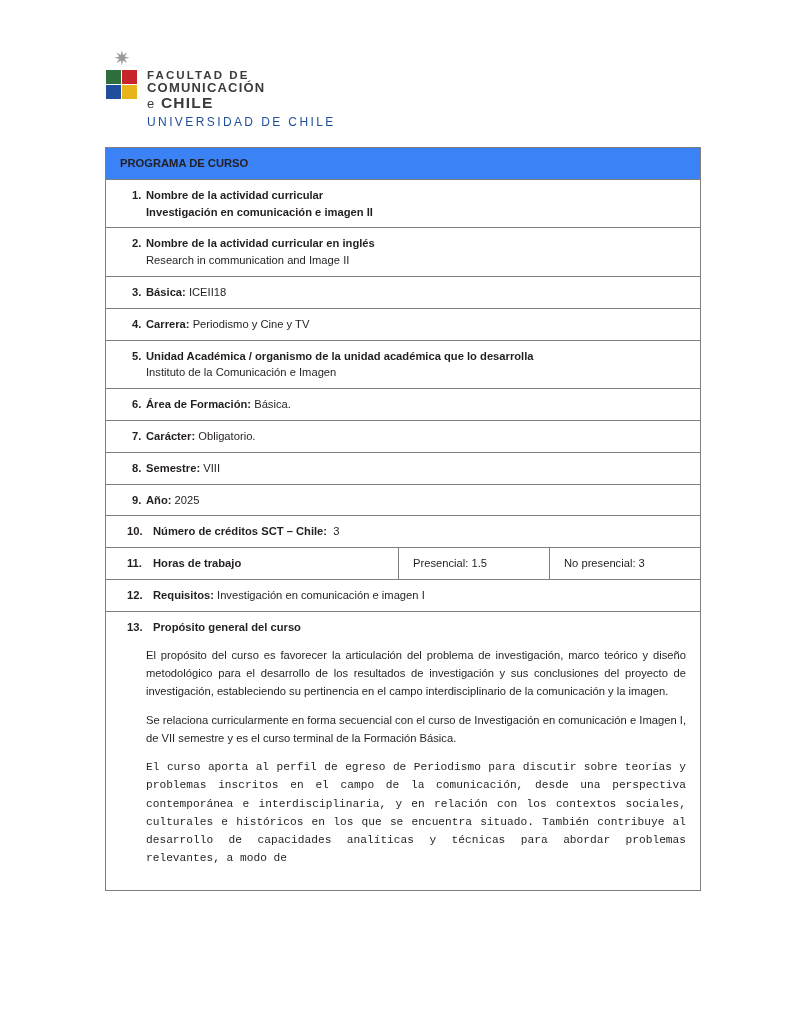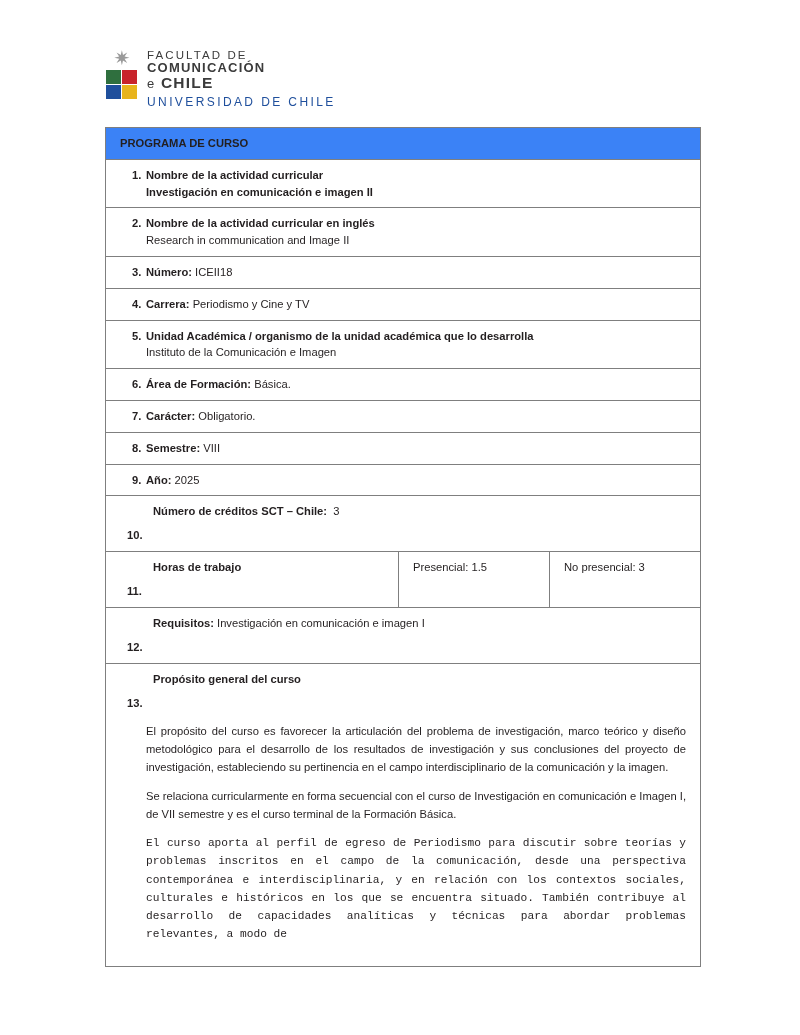--- a/index.html
+++ b/index.html
@@ -65,21 +65,21 @@
     padding-top: 1px;
   }
   .logo-text .l1,
   .logo-text .l2,
   .logo-text .l3 {
     font-family: "Liberation Sans", sans-serif;
     color: #3b3b3b;
     letter-spacing: 2.1px;
     line-height: 1.05;
   }
-  .logo-text .l1 { font-size: 11.5px; font-weight: 400; }
+  .logo-text .l1 { font-size: 11.5px; font-weight: 700; margin-top: 20px; }
   .logo-text .l2 { font-size: 13px; font-weight: 700; letter-spacing: 1.2px; }
   .logo-text .l3 { font-size: 15.5px; font-weight: 700; letter-spacing: 1.2px; }
   .logo-text .l3 .small { font-weight: 400; font-size: 13px; }
   .logo-text .l4 {
     font-size: 12px;
     letter-spacing: 2.4px;
     color: #1f4f9c;
     margin-top: 4px;
     font-weight: 400;
   }
@@ -113,21 +113,20 @@
     width: 26px;
     flex: 0 0 26px;
     text-align: left;
     padding-left: 12px;
     box-sizing: border-box;
   }
   .num.wide {
     width: 33px;
     flex: 0 0 33px;
     padding-left: 7px;
-    margin-top: 24px;
   }
   .num-body { flex: 1 1 auto; }
   .sub-line {
     padding-left: 26px;
   }
 
   p.para {
     margin: 0 0 11px 0;
     text-align: justify;
     font-size: 11.2px;
@@ -194,21 +193,21 @@
             <span class="num-body bold">Nombre de la actividad curricular en inglés</span>
           </div>
           <div class="sub-line">Research in communication and Image II</div>
         </td>
       </tr>
 
       <tr>
         <td colspan="3">
           <div class="num-line">
             <span class="num">3.</span>
-            <span class="num-body"><span class="bold">Número:</span> <span>ICEII18</span></span>
+            <span class="num-body"><span class="bold">Básica:</span> <span>ICEII18</span></span>
           </div>
         </td>
       </tr>
 
       <tr>
         <td colspan="3">
           <div class="num-line">
             <span class="num">4.</span>
             <span class="num-body"><span class="bold">Carrera:</span> <span>Periodismo y Cine y TV</span></span>
           </div>

